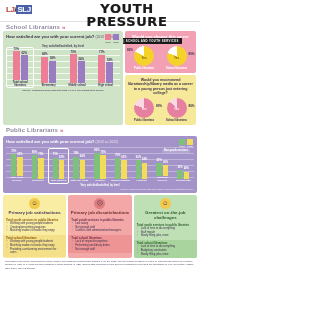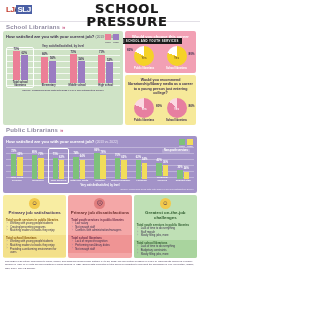--- a/index.html
+++ b/index.html
@@ -168,21 +168,21 @@
 </head>
 <body>
 
 <div class="page">
 
   <div class="header">
     <div class="logo">
       <span class="lj">LJ</span><span>/</span><span class="sl">SLJ</span>
     </div>
     <div class="title-wrap">
-      <div class="title">SCHOOL PRESSURE</div>
+      <div class="title">YOUTH PRESSURE</div>
       <div class="subtitle">JOB SATISFACTION SURVEY | SCHOOL AND YOUTH SERVICES</div>
     </div>
   </div>
 
   <div class="sec-head">
     <span>School Librarians</span>
     <span class="arrow">»</span>
   </div>
 
   <div class="top-row">

